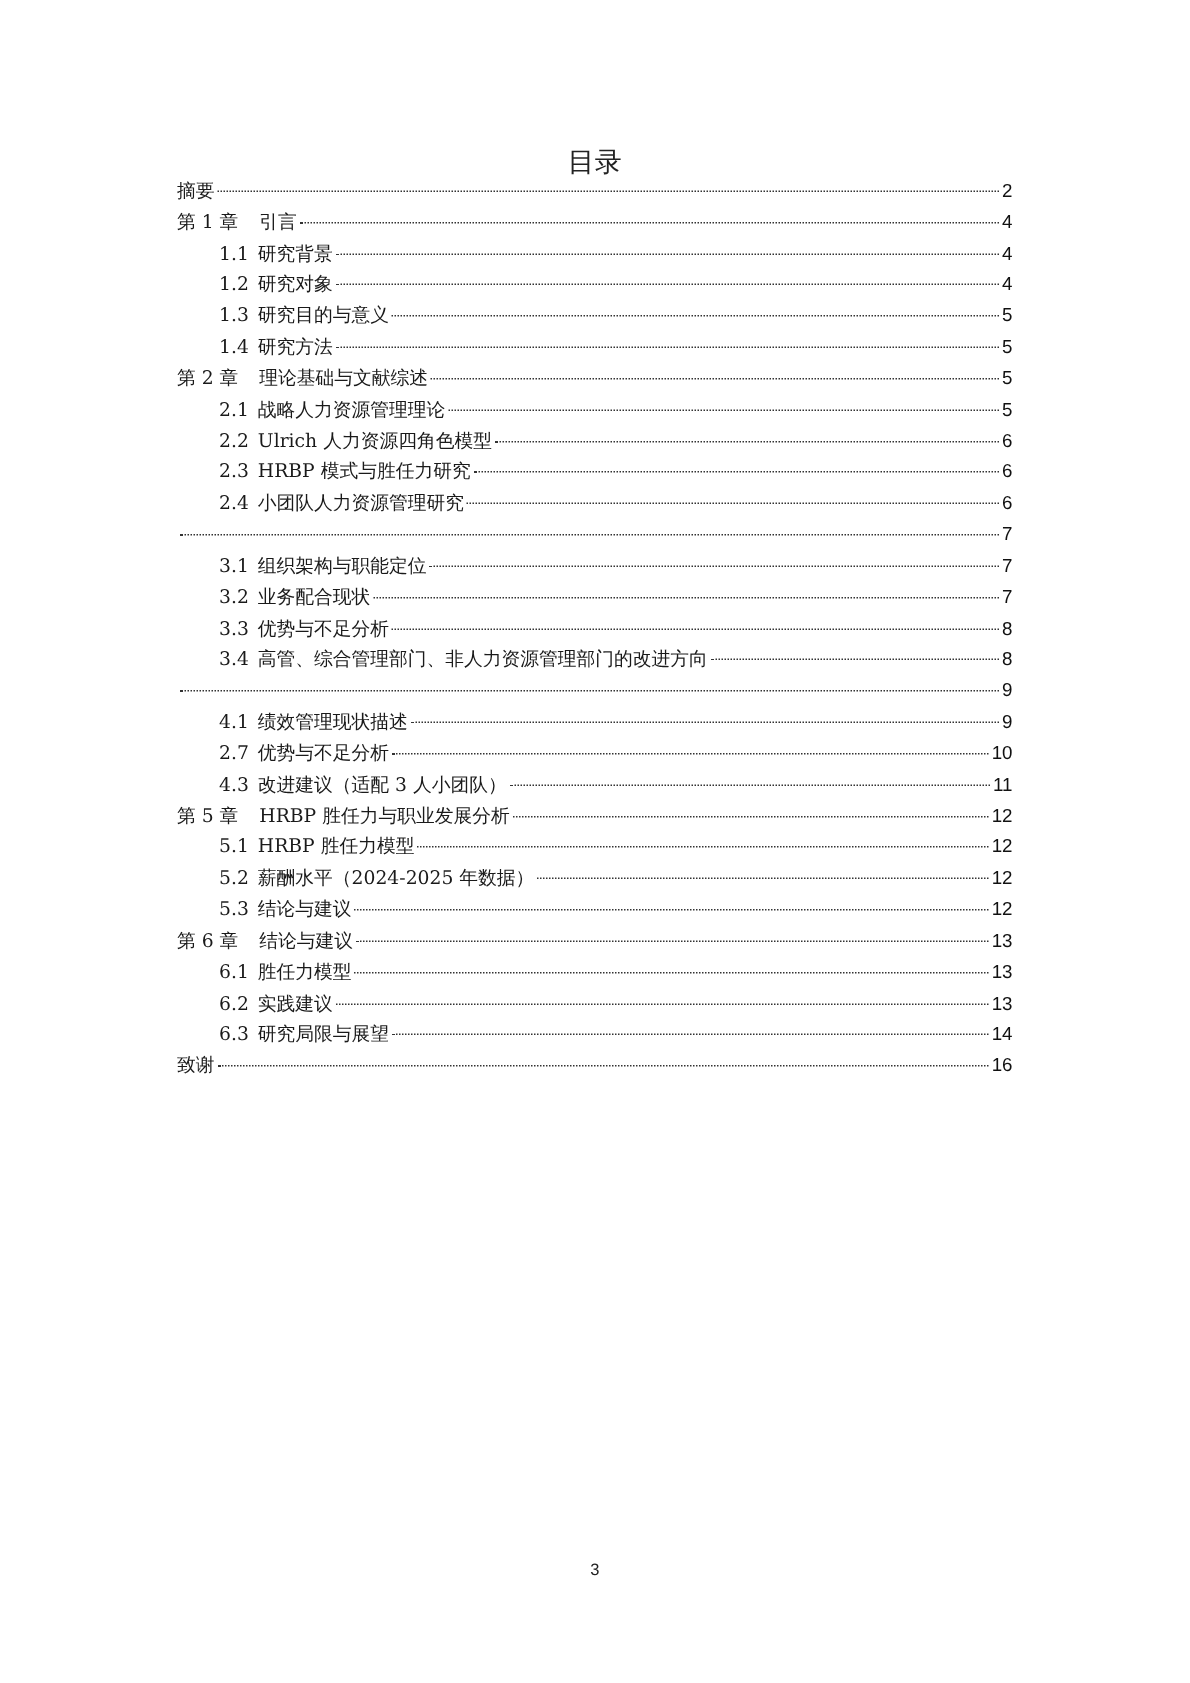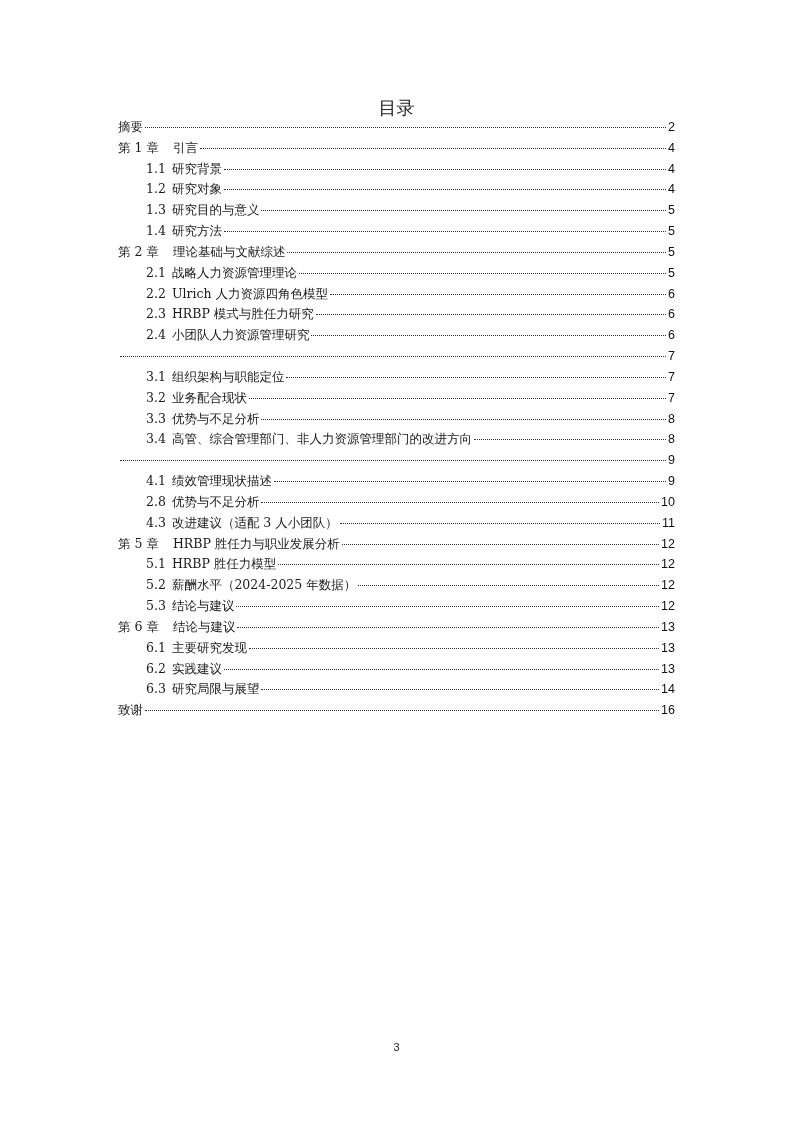--- a/index.html
+++ b/index.html
@@ -123,21 +123,21 @@
       <li class="toc-row level-1">
         <span class="leader"></span>
         <span class="toc-page">9</span>
       </li>
       <li class="toc-row level-2">
         <span class="toc-label"><span class="num">4.1</span><span>绩效管理现状描述</span></span>
         <span class="leader"></span>
         <span class="toc-page">9</span>
       </li>
       <li class="toc-row level-2">
-        <span class="toc-label"><span class="num">2.8</span><span>优势与不足分析</span></span>
+        <span class="toc-label"><span class="num">2.7</span><span>优势与不足分析</span></span>
         <span class="leader"></span>
         <span class="toc-page">10</span>
       </li>
       <li class="toc-row level-2">
         <span class="toc-label"><span class="num">4.3</span><span>改进建议（适配 3 人小团队）</span></span>
         <span class="leader"></span>
         <span class="toc-page">11</span>
       </li>
       <li class="toc-row level-1">
         <span class="toc-label"><span class="chap">第 5 章</span><span>HRBP 胜任力与职业发展分析</span></span>
@@ -158,21 +158,21 @@
         <span class="toc-label"><span class="num">5.3</span><span>结论与建议</span></span>
         <span class="leader"></span>
         <span class="toc-page">12</span>
       </li>
       <li class="toc-row level-1">
         <span class="toc-label"><span class="chap">第 6 章</span><span>结论与建议</span></span>
         <span class="leader"></span>
         <span class="toc-page">13</span>
       </li>
       <li class="toc-row level-2">
-        <span class="toc-label"><span class="num">6.1</span><span>主要研究发现</span></span>
+        <span class="toc-label"><span class="num">6.1</span><span>胜任力模型</span></span>
         <span class="leader"></span>
         <span class="toc-page">13</span>
       </li>
       <li class="toc-row level-2">
         <span class="toc-label"><span class="num">6.2</span><span>实践建议</span></span>
         <span class="leader"></span>
         <span class="toc-page">13</span>
       </li>
       <li class="toc-row level-2">
         <span class="toc-label"><span class="num">6.3</span><span>研究局限与展望</span></span>

